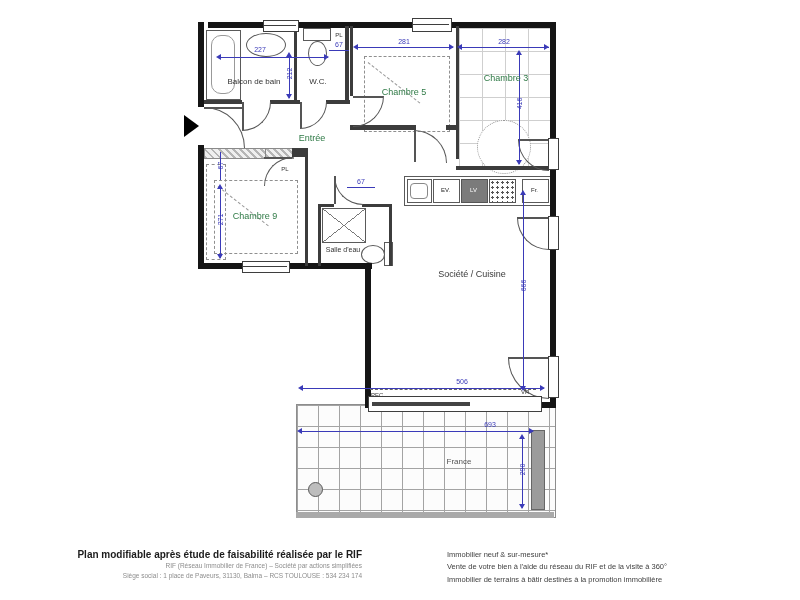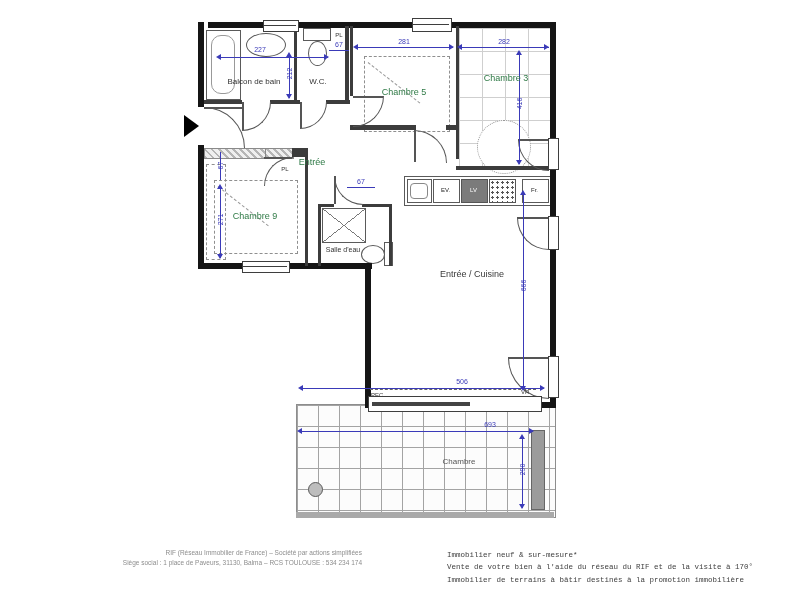--- a/index.html
+++ b/index.html
@@ -59,21 +59,21 @@
 </head>
 <body>
 
 <div id="stage">
   <div class="a" id="plan" style="left:0;top:0;width:800px;height:540px;">
 
     <div class="a grid-b" style="left:296px;top:404px;width:258px;height:112px;"></div>
     <div class="a" style="left:296px;top:512px;width:258px;height:6px;background:#a9a9a9;"></div>
     <div class="a" style="left:531px;top:430px;width:12px;height:78px;background:#9b9b9b;border:1px solid #666;"></div>
     <div class="a ell" style="left:308px;top:482px;width:13px;height:13px;background:#bdbdbd;"></div>
-    <div class="a rl" style="left:436px;top:458px;width:46px;color:#555;">Chambre</div>
+    <div class="a rl" style="left:436px;top:458px;width:46px;color:#555;">France</div>
 
     <div class="a grid-c" style="left:459px;top:28px;width:92px;height:138px;"></div>
     <div class="a dot-circle" style="left:477px;top:120px;width:52px;height:52px;background:#fff;"></div>
 
     <div class="a fx" style="left:206px;top:30px;width:33px;height:68px;"></div>
     <div class="a" style="left:211px;top:35px;width:22px;height:57px;border:1px solid #999;border-radius:10px;"></div>
     <div class="a ell" style="left:246px;top:33px;width:38px;height:22px;"></div>
     <div class="a fx" style="left:303px;top:28px;width:26px;height:11px;"></div>
     <div class="a ell" style="left:308px;top:41px;width:17px;height:23px;"></div>
 
@@ -221,32 +221,33 @@
     <div class="a arrR" style="left:529px;top:428px;"></div>
     <div class="a dt" style="left:472px;top:421px;width:36px;">693</div>
 
     <div class="a dl" style="left:522px;top:436px;width:1px;height:72px;"></div>
     <div class="a arrU" style="left:519px;top:434px;"></div>
     <div class="a arrD" style="left:519px;top:504px;"></div>
     <div class="a dt vt" style="left:508px;top:466px;width:28px;">290</div>
 
     <div class="a rl" style="left:222px;top:78px;width:64px;">Balcon de bain</div>
     <div class="a rl" style="left:300px;top:78px;width:36px;">W.C.</div>
-    <div class="a rl gl" style="left:288px;top:134px;width:48px;margin-top:24px;">Entrée</div>
+    <div class="a rl gl" style="left:288px;top:134px;width:48px;">Entrée</div>
     <div class="a rl gl" style="left:374px;top:88px;width:60px;">Chambre 5</div>
     <div class="a rl gl" style="left:478px;top:74px;width:56px;">Chambre 3</div>
     <div class="a rl gl" style="left:224px;top:212px;width:62px;">Chambre 9</div>
     <div class="a rl" style="left:320px;top:246px;width:46px;font-size:7px;">Salle d'eau</div>
-    <div class="a rl" style="left:428px;top:270px;width:88px;font-size:9px;color:#3a3a3a;">Entrée / Cuisine</div>
+    <div class="a rl" style="left:428px;top:270px;width:88px;font-size:9px;color:#3a3a3a;">Société / Cuisine</div>
   </div>
 
   <div class="a" style="left:0;top:540px;width:800px;height:60px;">
     <div class="a" style="left:30px;top:8px;width:332px;text-align:right;">
+      <div class="f-title">Plan modifiable après étude de faisabilité réalisée par le RIF</div>
       <div class="f-small">RIF (Réseau Immobilier de France) – Société par actions simplifiées</div>
       <div class="f-small">Siège social : 1 place de Paveurs, 31130, Balma – RCS TOULOUSE : 534 234 174</div>
     </div>
-    <div class="a" style="left:447px;top:9px;width:320px;font-family:Liberation Mono, monospace;">
+    <div class="a" style="left:447px;top:9px;width:320px;">
       <div class="f-right">Immobilier neuf &amp; sur-mesure*</div>
-      <div class="f-right">Vente de votre bien à l'aide du réseau du RIF et de la visite à 170°</div>
+      <div class="f-right">Vente de votre bien à l'aide du réseau du RIF et de la visite à 360°</div>
       <div class="f-right">Immobilier de terrains à bâtir destinés à la promotion immobilière</div>
     </div>
   </div>
 </div>
 
 </body></html>

